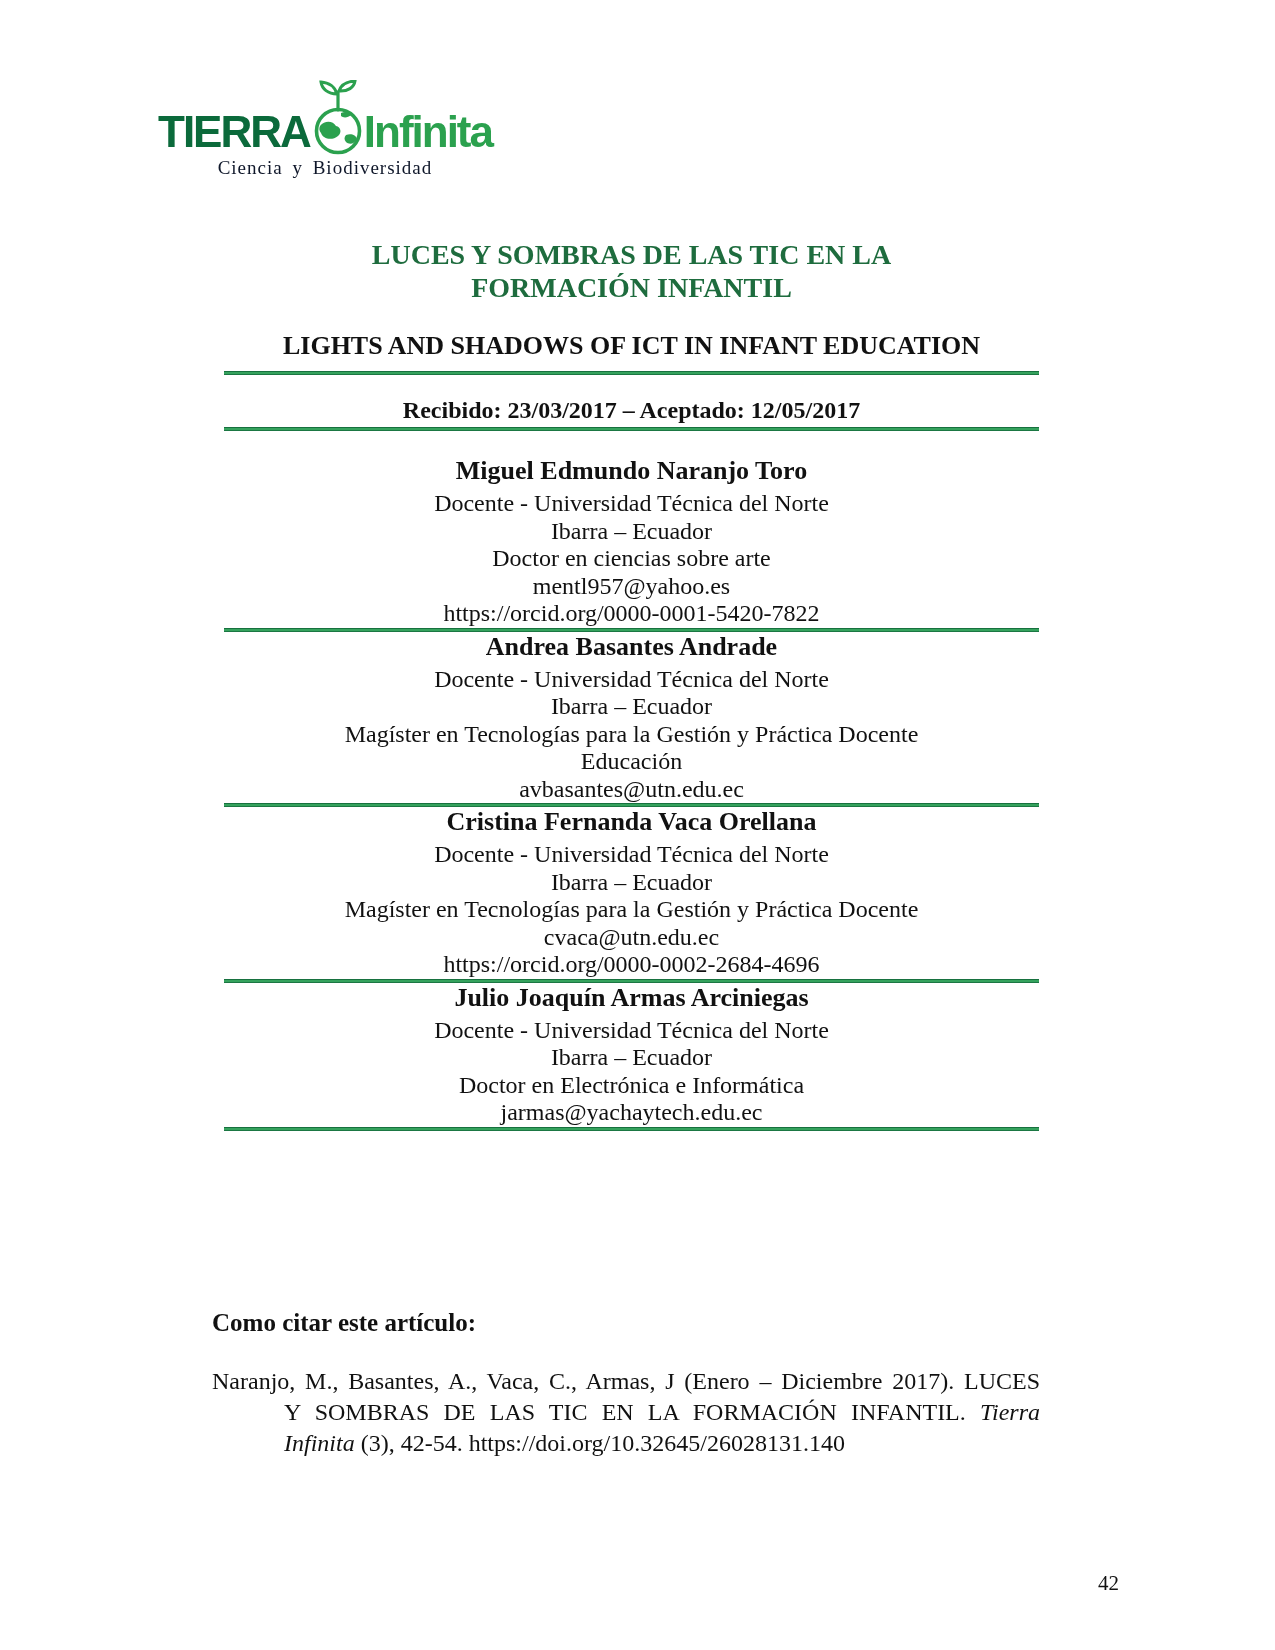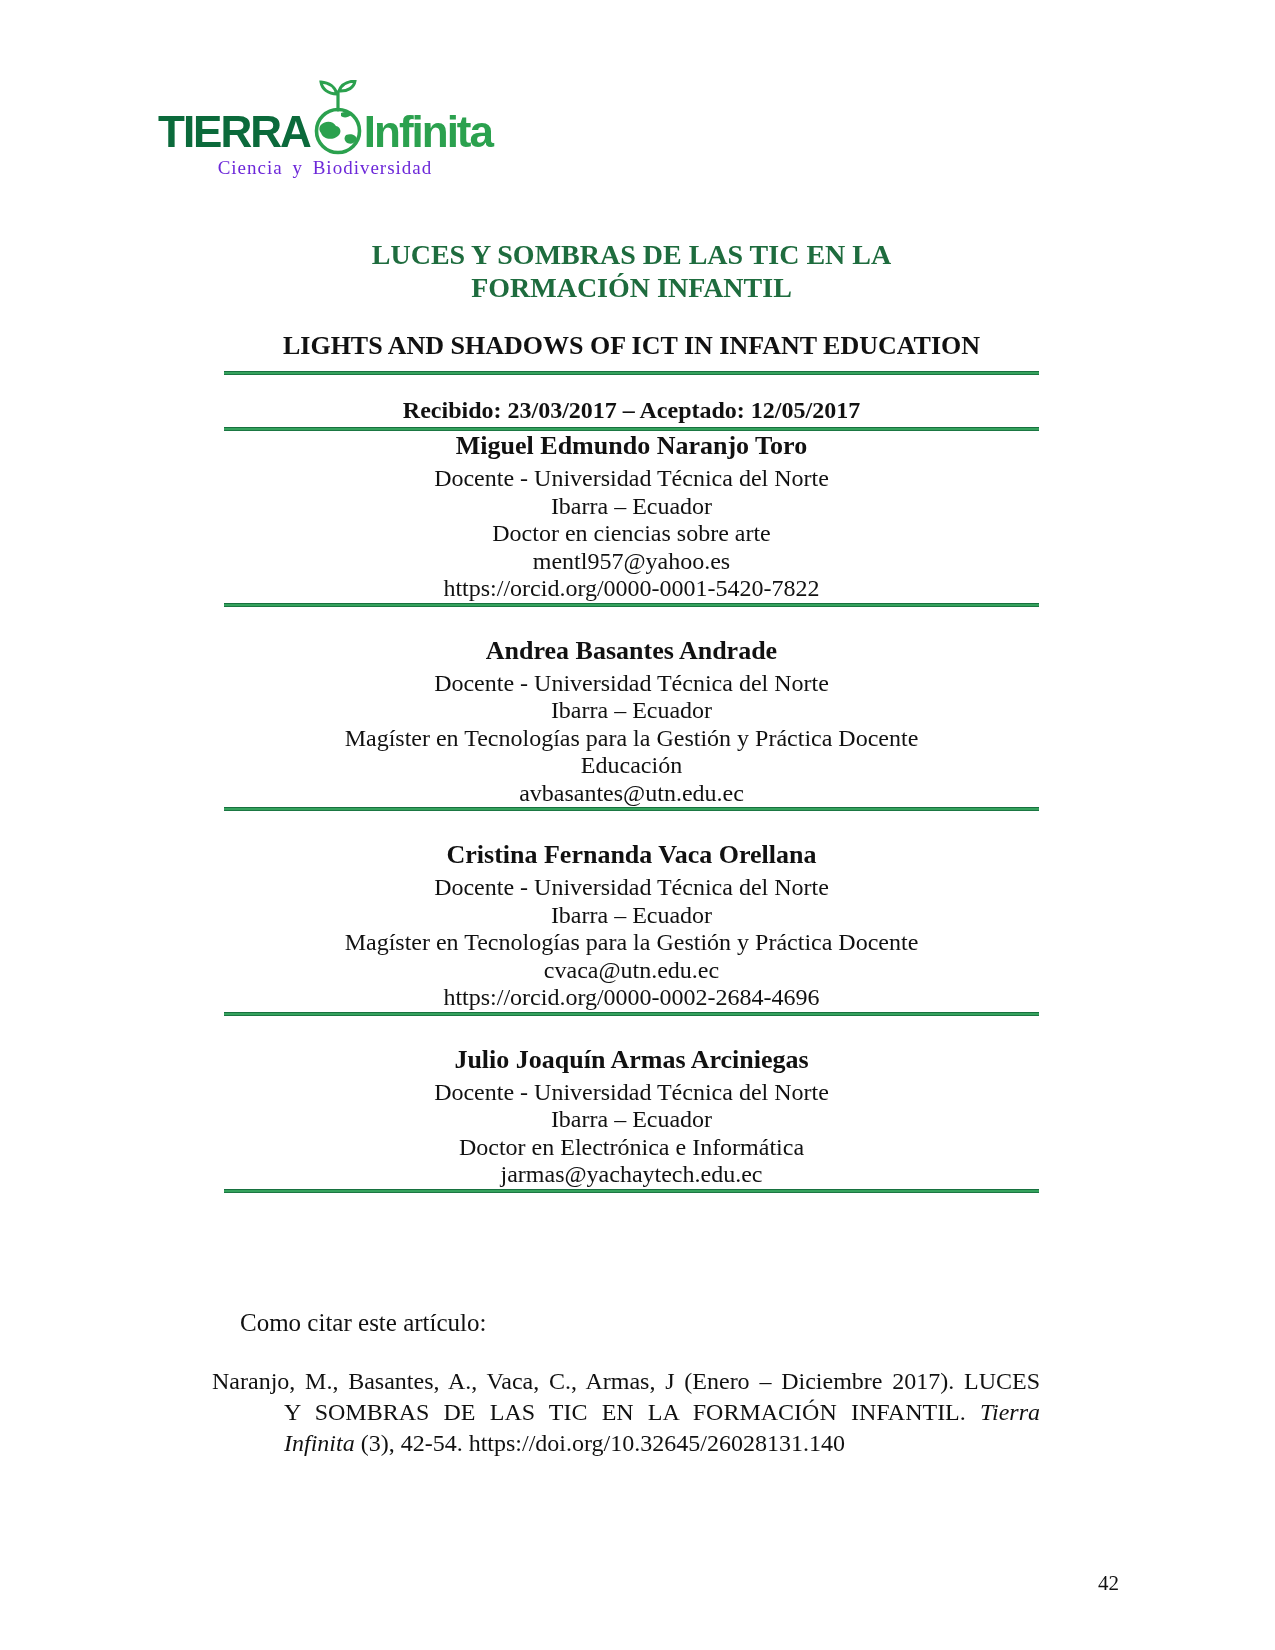--- a/index.html
+++ b/index.html
@@ -24,21 +24,21 @@
     letter-spacing: -2px;
     line-height: 1;
     margin-bottom: 2px;
   }
   .brand-a { color: #0B6A3B; }
   .brand-b { color: #2BA14E; }
   .globe { display: inline-block; margin: 0 1px 0 3px; line-height: 0; }
   .tagline {
     font-family: "Liberation Serif", serif;
     font-size: 19px;
-    color: #6d28d9;
+    color: #0f172a;
     letter-spacing: 1px;
     word-spacing: 4px;
     text-align: center;
     margin-top: 1px;
   }
 
   
   .content {
     position: absolute;
     left: 224px;
@@ -78,36 +78,35 @@
   .author { padding-top: 0; }
   .author .name {
     font-size: 26px;
     font-weight: 700;
     line-height: 30px;
   }
   .author .line {
     font-size: 24px;
     line-height: 27.5px;
   }
-  .a-pad-1 { }
-  .a-pad   { padding-top: 29px; }
+  .a-pad-1 { padding-top: 25px; }
+  .a-pad   { }
   .author .lines { margin-top: 4px; }
 
   
   .citation {
     position: absolute;
     left: 212px;
     top: 1308px;
     width: 828px;
   }
   .cit-heading {
     font-size: 25px;
-    font-weight: 400;
-    line-height: 30px;
-    margin-left: 28px;
+    font-weight: 700;
+    line-height: 30px;
   }
   .cit-para { margin-top: 28px; font-size: 24px; }
   .cit-line { line-height: 31px; }
   .cit-just { text-align: justify; text-align-last: justify; }
   .cit-indent { padding-left: 72px; }
   .cit-para i { font-style: italic; }
 
   
   .pageno {
     position: absolute;

